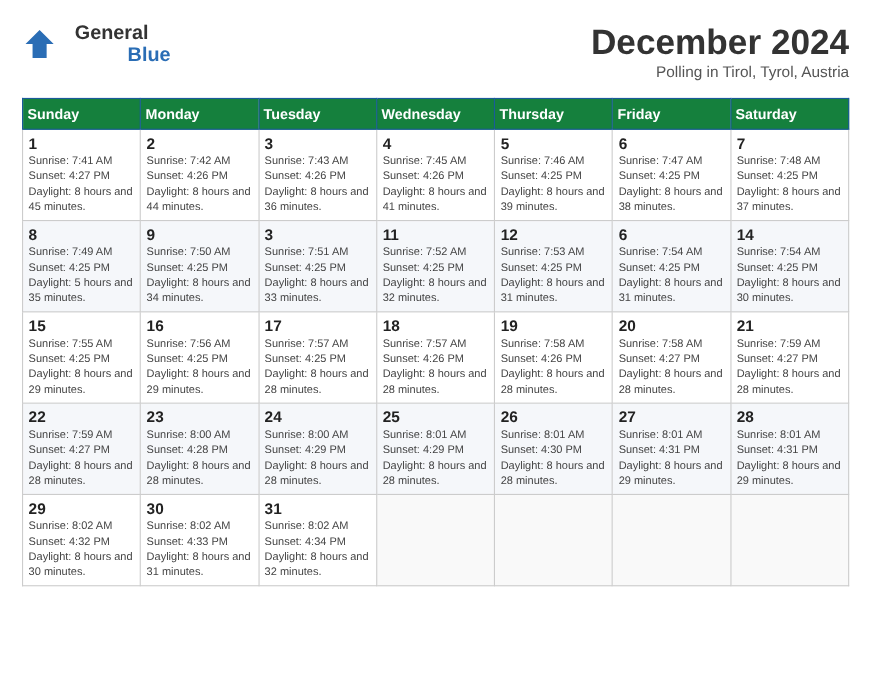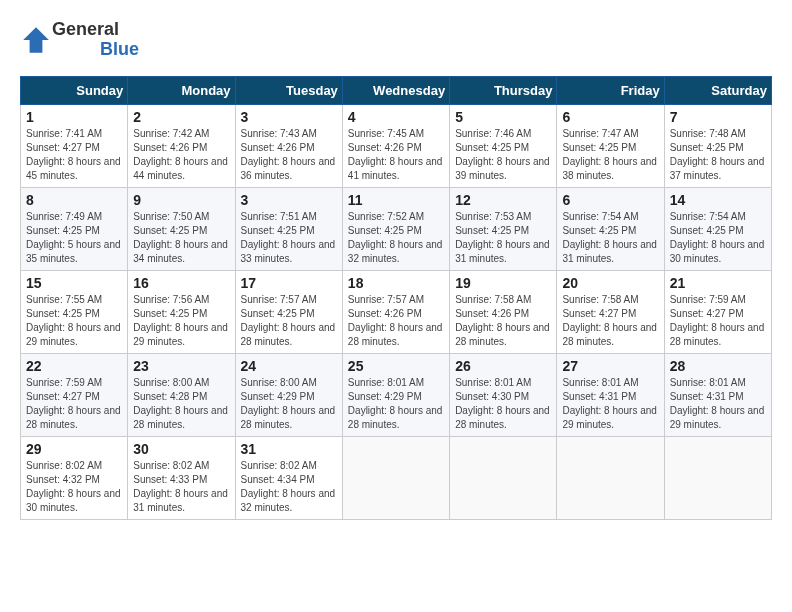--- a/index.html
+++ b/index.html
@@ -12,21 +12,21 @@
     }
     .header {
       display: flex;
       justify-content: space-between;
       align-items: flex-start;
       margin-bottom: 16px;
     }
     .logo {
       display: flex;
       align-items: center;
-      gap: 0;
+      gap: 16px;
     }
     .logo-text {
       display: flex;
       flex-direction: column;
       line-height: 1.1;
     }
     .logo-general {
       font-size: 18px;
       font-weight: bold;
       color: #333;
@@ -52,24 +52,24 @@
     .subtitle {
       font-size: 14px;
       color: #555;
     }
     .calendar {
       width: 100%;
       border-collapse: collapse;
       font-size: 11px;
     }
     .calendar thead tr th {
-      background: #0c4a6e;
+      background: #15803d;
       color: #fff;
       padding: 6px 4px;
-      text-align: right;
+      text-align: left;
       font-size: 13px;
       font-weight: bold;
       border: 1px solid #1a5a9a;
     }
     .calendar tbody tr td {
       border: 1px solid #ccc;
       vertical-align: top;
       padding: 4px 5px;
       width: 107px;
       min-height: 80px;
@@ -100,20 +100,24 @@
 
 <div class="header">
   <div class="logo">
     <svg class="logo-icon" viewBox="0 0 40 40">
       <polygon points="20,4 36,20 28,20 28,36 12,36 12,20 4,20" fill="#2a6db5"></polygon>
     </svg>
     <div class="logo-text">
       <span class="logo-general">General</span>
       <span class="logo-blue">Blue</span>
     </div>
+  </div>
+  <div class="title-block">
+    <div class="month-title">December 2024</div>
+    <div class="subtitle">Polling in Tirol, Tyrol, Austria</div>
   </div>
 </div>
 
 <table class="calendar">
   <thead>
     <tr>
       <th>Sunday</th>
       <th>Monday</th>
       <th>Tuesday</th>
       <th>Wednesday</th>

